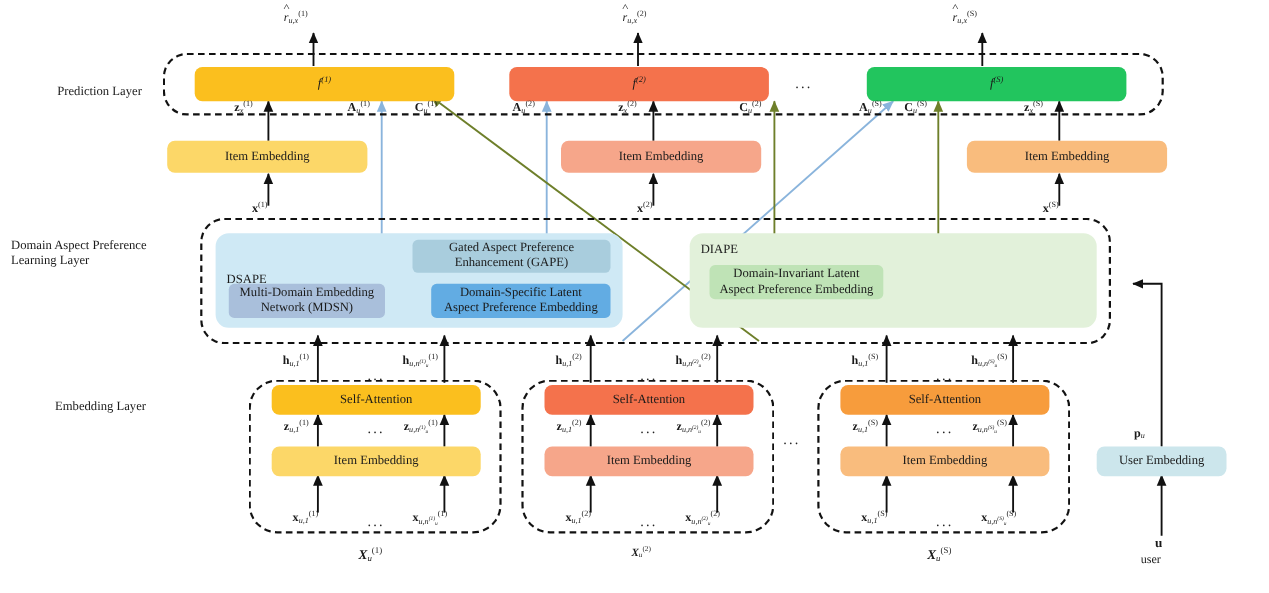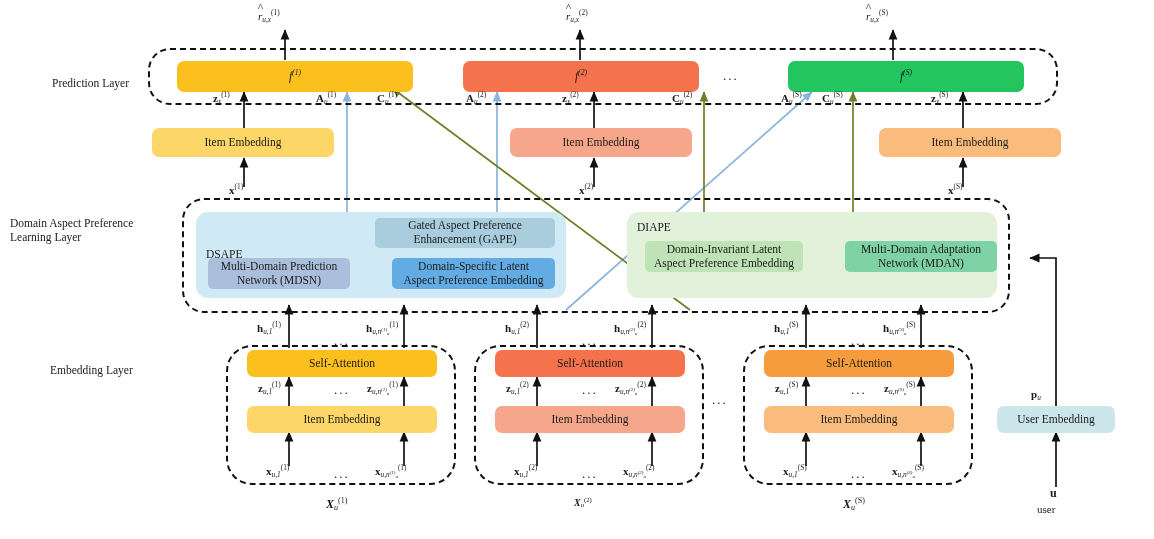--- a/index.html
+++ b/index.html
@@ -202,46 +202,40 @@
   <div class="lbl" style="left:206px;top:220px;font-size:11.5px;margin-top:27px;">DSAPE</div>
 
   <div class="node sq" style="left:375px;top:218px;width:180px;height:30px;background:#A9CDDD;">
     <span>
       <span>Gated Aspect Preference</span><br>
       <span>Enhancement (GAPE)</span>
     </span>
   </div>
   <div class="node sq" style="left:208px;top:258px;width:142px;height:31px;background:#A9BFDB;">
     <span>
-      <span>Multi-Domain Prediction</span><br>
+      <span>Multi-Domain Embedding</span><br>
       <span>Network (MDSN)</span>
     </span>
   </div>
   <div class="node sq" style="left:392px;top:258px;width:163px;height:31px;background:#62ACE3;">
     <span>
       <span>Domain-Specific Latent</span><br>
       <span>Aspect Preference Embedding</span>
     </span>
   </div>
 
   <div class="softbox" style="left:627px;top:212px;width:370px;height:86px;background:#E2F1DA;"></div>
   <div class="lbl" style="left:637px;top:220px;font-size:11.5px;">DIAPE</div>
 
   <div class="node sq" style="left:645px;top:241px;width:158px;height:31px;background:#BFE3B6;">
     <span>
       <span>Domain-Invariant Latent</span><br>
       <span>Aspect Preference Embedding</span>
     </span>
   </div>
-  <div class="node sq" style="left:845px;top:241px;width:152px;height:31px;background:#7FD1A6;">
-    <span>
-      <span>Multi-Domain Adaptation</span><br>
-      <span>Network (MDAN)</span>
-    </span>
-  </div>
 
   <div class="mathlbl" style="left:257px;top:322px;">
     <span class="bf">h</span><sub class="it">u,1</sub><sup>(1)</sup>
   </div>
   <div class="mathlbl" style="left:366px;top:322px;">
     <span class="bf">h</span><sub class="it">u,n<sup>(1)</sup><sub>u</sub></sub><sup>(1)</sup>
   </div>
   <div class="mathlbl" style="left:505px;top:322px;">
     <span class="bf">h</span><sub class="it">u,1</sub><sup>(2)</sup>
   </div>

